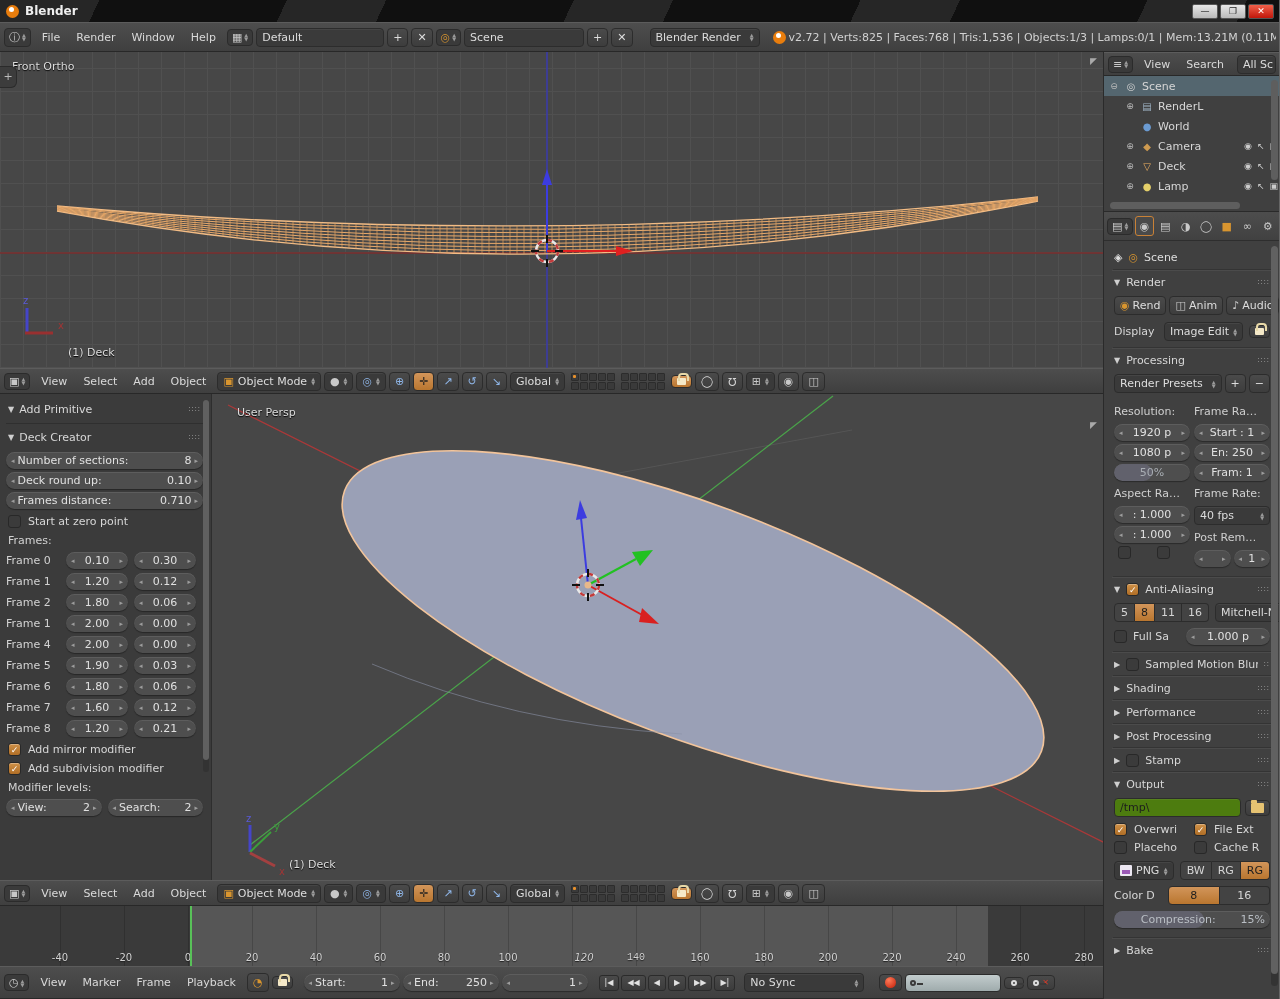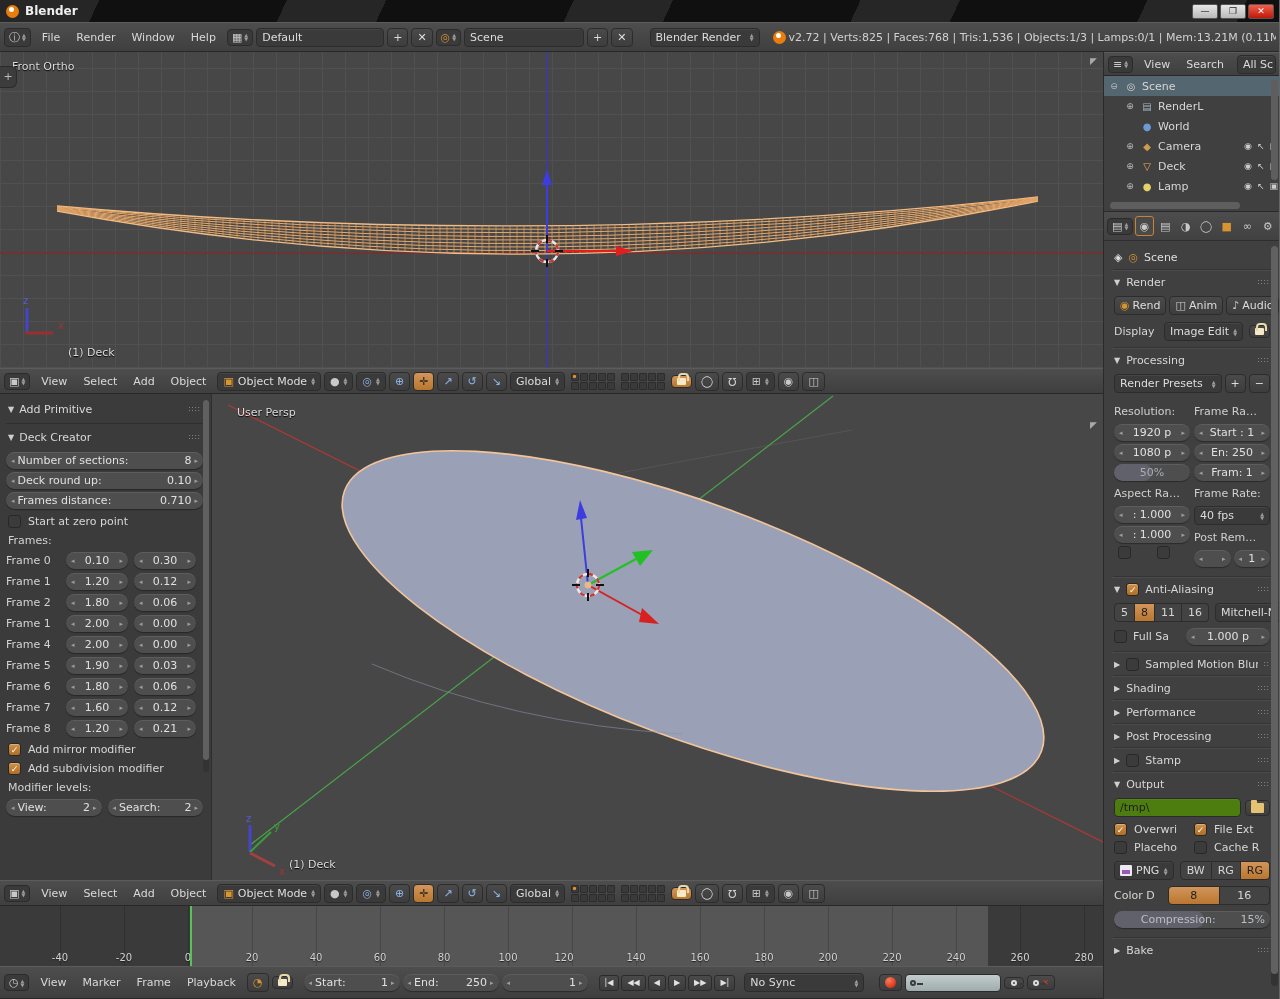--- a/index.html
+++ b/index.html
@@ -667,22 +667,22 @@
       </div>
     <div id="tl-ruler">
         <span class="tick" style="left: 60px;">-40</span>
         <span class="tick" style="left: 124px;">-20</span>
         <span class="tick" style="left: 188px;">0</span>
         <span class="tick" style="left: 252px;">20</span>
         <span class="tick" style="left: 316px;">40</span>
         <span class="tick" style="left: 380px;">60</span>
         <span class="tick" style="left: 444px;">80</span>
         <span class="tick" style="left: 508px;">100</span>
-        <span class="tick" style="left: 564px;">120</span>
-        <span class="tick" style="left: 636px;">140</span>
+        <span class="tick" style="left: 584px; font-style: italic;">120</span>
+        <span class="tick" style="left: 636px; font-family: Liberation Mono, monospace;">140</span>
         <span class="tick" style="left: 700px;">160</span>
         <span class="tick" style="left: 764px;">180</span>
         <span class="tick" style="left: 828px;">200</span>
         <span class="tick" style="left: 892px;">220</span>
         <span class="tick" style="left: 956px;">240</span>
         <span class="tick" style="left: 1020px;">260</span>
         <span class="tick" style="left: 1084px;">280</span>
       </div>
     <div id="playhead"></div>
   </div>

